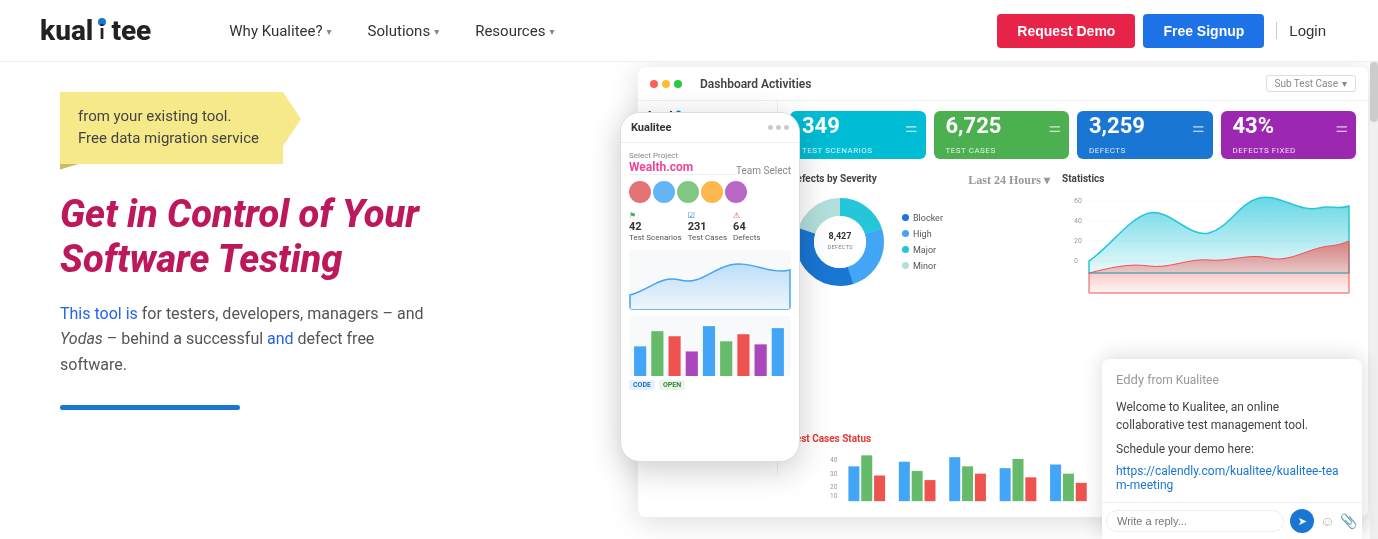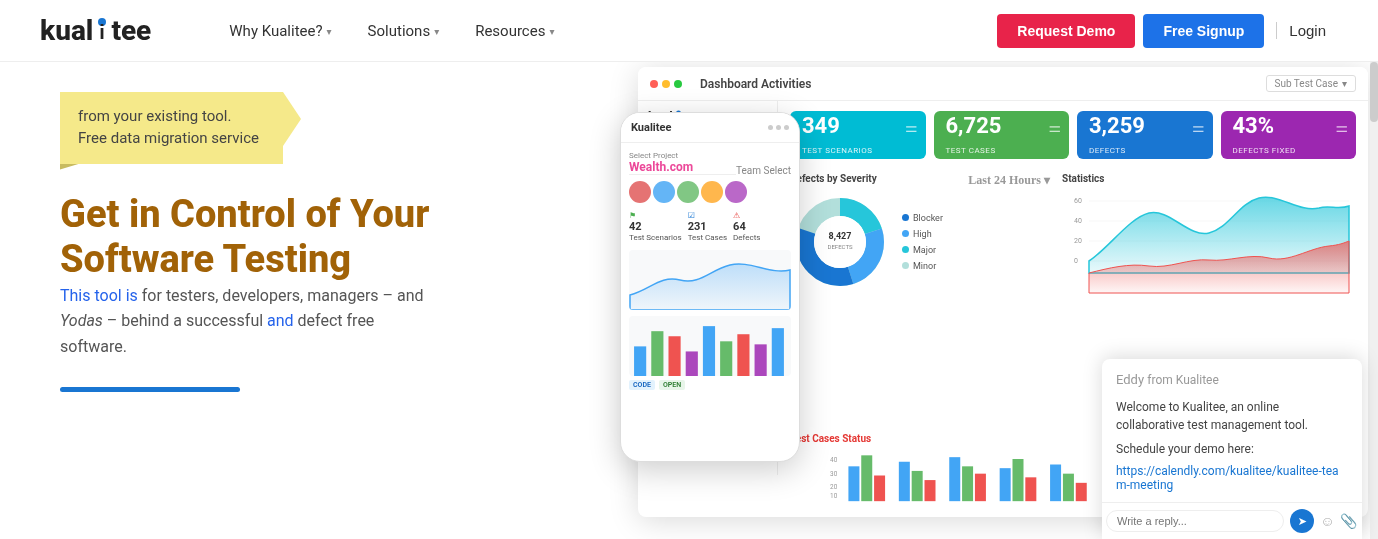--- a/index.html
+++ b/index.html
@@ -90,22 +90,24 @@
     .hero-left {
       width: 620px;
       padding: 30px 40px 20px 60px;
       position: relative;
       z-index: 2;
       flex-shrink: 0;
     }
     .hero-title {
       font-size: 38px;
       font-weight: 800;
-      color: #a16207;
+      color: #be185d;
       line-height: 1.2;
+      margin-bottom: 18px;
+      font-style: italic;
     }
     .hero-desc {
       font-size: 16px;
       color: #555;
       line-height: 1.6;
       margin-bottom: 28px;
       max-width: 420px;
     }
     .hero-desc em {
       font-style: italic;

